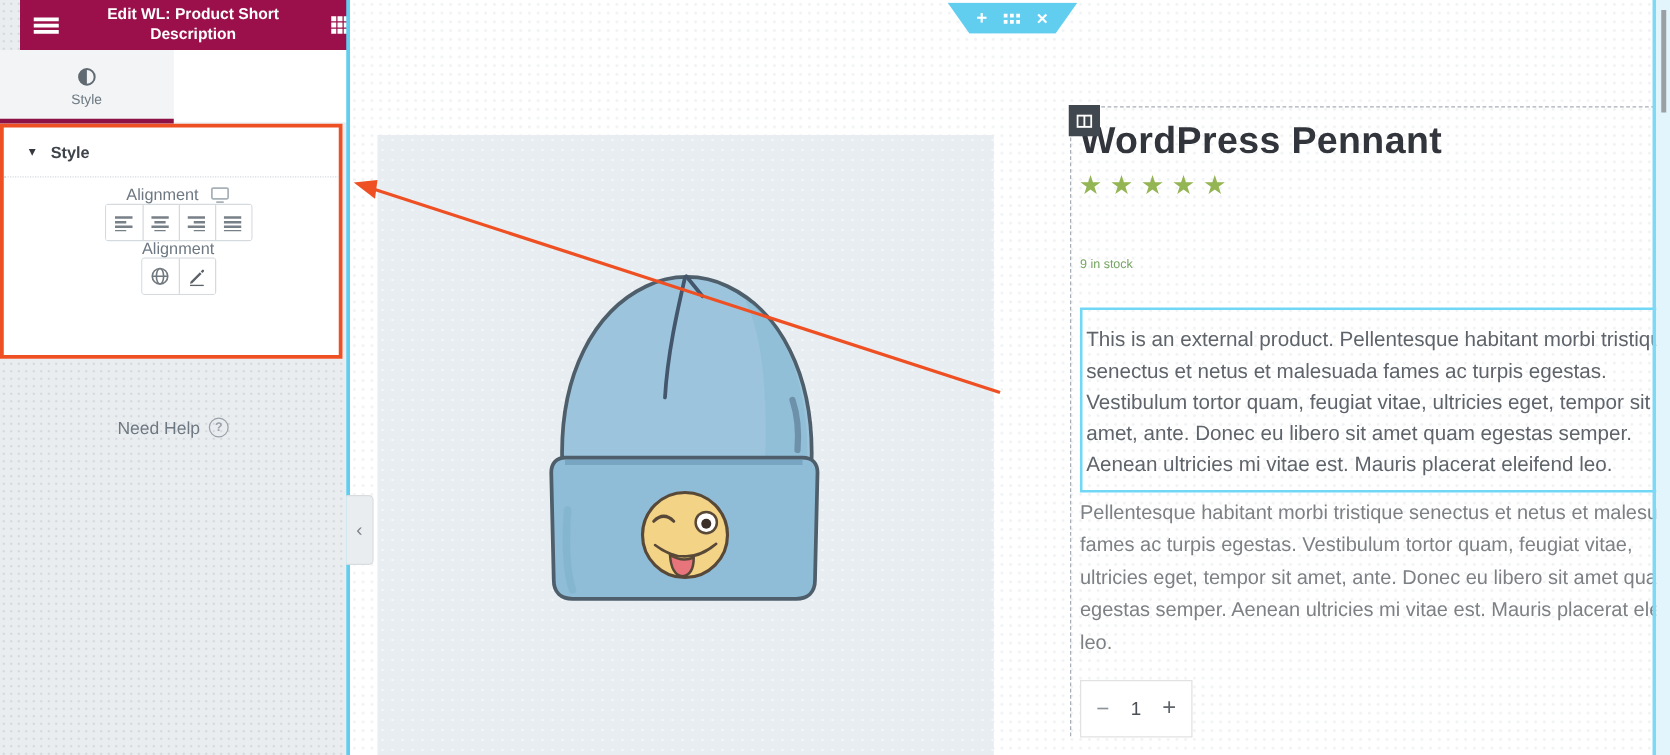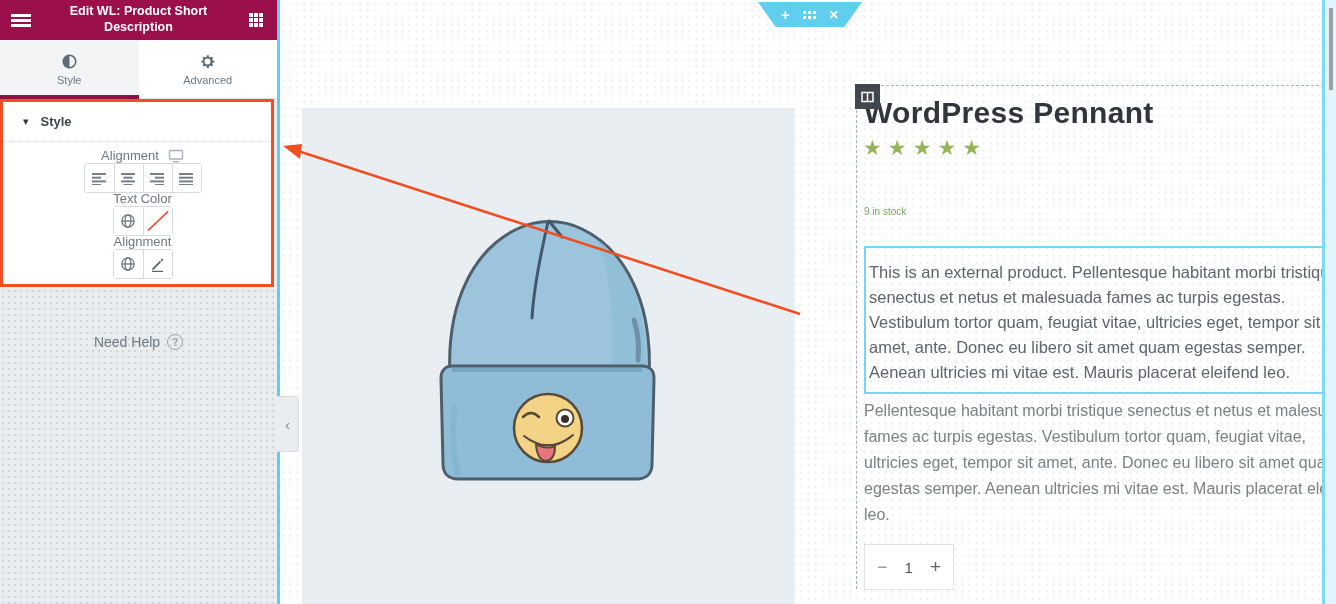--- a/index.html
+++ b/index.html
@@ -4,21 +4,21 @@
 <style>
   * { margin:0; padding:0; box-sizing:border-box; }
   html,body { width:1336px; height:604px; font-family:"Liberation Sans", sans-serif; background:#fff; overflow:hidden; }
   #screen { position:relative; width:1336px; height:604px; overflow:hidden; background:#fff; }
 
   
   .panel { position:absolute; left:0; top:0; width:277px; height:604px;
     background-color:#eaedef;
     background-image:radial-gradient(circle, #d2d6da 1px, transparent 1.2px);
     background-size:6px 6px; }
-  .panel-header { position:absolute; left:0; top:0; width:277px; height:40px; background:#9b104b;
+  .panel-header { position:absolute; left:16px; top:0; width:277px; height:40px; background:#9b104b;
     display:flex; align-items:center; }
   .icon-btn { width:42px; height:40px; display:flex; align-items:center; justify-content:center; cursor:pointer; }
   .hamburger-holder { width:20px; height:12px; position:relative; }
   .hamburger-bar { position:absolute; left:0; top:0; width:20px; height:2.5px; background:#fff;
     box-shadow:0 5px 0 #fff, 0 10px 0 #fff; }
   .panel-title { flex:1; color:#fff; font-size:12.5px; font-weight:bold; text-align:center; line-height:1.25; padding:0 2px; }
   .apps-holder { width:14px; height:14px; position:relative; }
   .apps-dot { position:absolute; left:0; top:0; width:3.5px; height:3.5px; background:#fff;
     box-shadow:5px 0 0 #fff, 10px 0 0 #fff, 0 5px 0 #fff, 5px 5px 0 #fff, 10px 5px 0 #fff, 0 10px 0 #fff, 5px 10px 0 #fff, 10px 10px 0 #fff; }
 
@@ -123,27 +123,20 @@
     </div>
 
     <div class="tabs">
       <div class="tab active">
         <svg width="17" height="17" viewBox="0 0 18 18">
           <circle cx="9" cy="9" r="6.6" fill="none" stroke="#606a72" stroke-width="1.7"></circle>
           <path d="M9 2.4 a6.6 6.6 0 0 0 0 13.2 Z" fill="#606a72"></path>
         </svg>
         <span class="tab-label">Style</span>
       </div>
-      <div class="tab">
-        <svg width="17" height="17" viewBox="0 0 16 16">
-          <path fill="#606a72" d="M8 5.2A2.8 2.8 0 1 0 8 10.8 2.8 2.8 0 0 0 8 5.2zm6.4 4-1.5-.3a5 5 0 0 1-.5 1.2l.9 1.3-1.3 1.3-1.3-.9c-.4.2-.8.4-1.2.5L9.2 14H7.4l-.3-1.5a5 5 0 0 1-1.2-.5l-1.3.9-1.3-1.3.9-1.3a5 5 0 0 1-.5-1.2L2.2 8.8V7.4l1.5-.3c.1-.4.3-.8.5-1.2l-.9-1.3 1.3-1.3 1.3.9c.4-.2.8-.4 1.2-.5L7.4 2.2h1.8l.3 1.5c.4.1.8.3 1.2.5l1.3-.9 1.3 1.3-.9 1.3c.2.4.4.8.5 1.2l1.5.3z"></path>
-          <circle cx="8" cy="8" r="1.6" fill="#fff"></circle>
-        </svg>
-        <span class="tab-label">Advanced</span>
-      </div>
       <div class="tab-underline"></div>
     </div>
 
     <div class="style-section">
       <div class="section-head">
         <span class="caret">▾</span>
         <span class="section-title">Style</span>
       </div>
       <div class="controls">
 
@@ -192,39 +185,20 @@
                     <line x1="0" y1="2" x2="14" y2="2"></line>
                     <line x1="0" y1="5.7" x2="14" y2="5.7"></line>
                     <line x1="0" y1="9.4" x2="14" y2="9.4"></line>
                     <line x1="0" y1="13" x2="14" y2="13"></line>
                   </g>
               </svg>
             </span>
           </span>
         </div>
 
-        <div class="control-row">
-          <span class="control-label">Text Color</span>
-          <span class="btn-group">
-            <span class="group-btn">
-              <svg width="16" height="16" viewBox="0 0 16 16">
-                <g fill="none" stroke="#70787f" stroke-width="1.3">
-                    <circle cx="8" cy="8" r="6.2"></circle>
-                    <ellipse cx="8" cy="8" rx="2.9" ry="6.2"></ellipse>
-                    <line x1="1.8" y1="8" x2="14.2" y2="8"></line>
-                  </g>
-              </svg>
-            </span>
-            <span class="group-btn">
-              <svg class="swatch-line" viewBox="0 0 29 28">
-                <line x1="4" y1="24" x2="25" y2="4" stroke="#f04e36" stroke-width="1.6"></line>
-              </svg>
-            </span>
-          </span>
-        </div>
 
         <div class="control-row">
           <span class="control-label">Alignment</span>
           <span class="btn-group">
             <span class="group-btn">
               <svg width="16" height="16" viewBox="0 0 16 16">
                 <g fill="none" stroke="#70787f" stroke-width="1.3">
                     <circle cx="8" cy="8" r="6.2"></circle>
                     <ellipse cx="8" cy="8" rx="2.9" ry="6.2"></ellipse>
                     <line x1="1.8" y1="8" x2="14.2" y2="8"></line>

